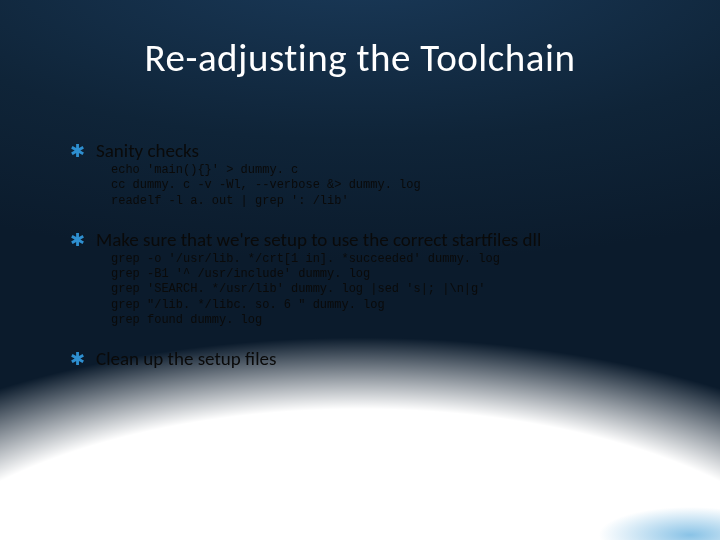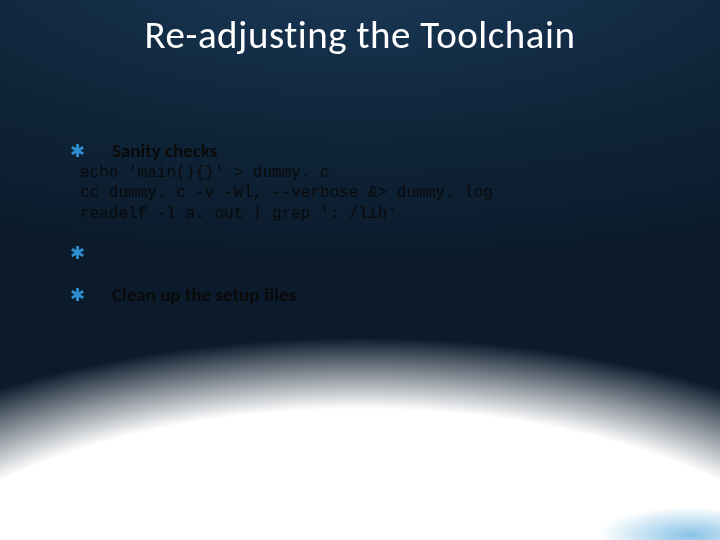--- a/index.html
+++ b/index.html
@@ -10,50 +10,49 @@
       radial-gradient(ellipse 130px 40px at 690px 535px, rgba(40,145,210,0.55), transparent 70%),
       radial-gradient(ellipse 900px 420px at 360px 640px, #ffffff 0%, #ffffff 55%, rgba(0,0,0,0) 72%),
       radial-gradient(ellipse 800px 300px at 360px -40px, #1a3a5a 0%, #0f2438 60%, #0b1b2c 100%);
     position: relative;
   }
   .title {
     color: #ffffff;
     font-size: 39px;
     font-weight: 400;
     text-align: center;
-    padding-top: 11px;
+    padding-top: 34px;
     letter-spacing: 0.5px;
   }
   .body {
     position: absolute;
     top: 140px;
     left: 70px;
     right: 40px;
   }
   .item { margin-bottom: 20px; }
   .head-row { display: flex; align-items: baseline; }
   .bullet {
     color: #2e8fd0;
     font-size: 18px;
     width: 26px;
     flex: 0 0 26px;
     line-height: 1.1;
     font-family: "Segoe UI Symbol", Arial, sans-serif;
   }
   .head {
-    font-weight: 700;
+    font-weight: 400;
     font-size: 19px;
     color: #0a0a0a;
     line-height: 1.2;
-    margin-left: 16px;
   }
   .code-block {
-    margin-left: 10px;
+    margin-left: 41px;
     font-family: "Courier New", Courier, monospace;
-    font-size: 16px;
+    font-size: 12px;
     color: #0a0a0a;
     line-height: 1.28;
     white-space: pre;
   }
 </style>
 </head>
 <body>
 
 <div class="slide">
   <div class="title">Re-adjusting the Toolchain</div>
@@ -65,21 +64,27 @@
         <span class="head">Sanity checks</span>
       </div>
       <div class="code-block">echo 'main(){}' &gt; dummy. c
 cc dummy. c -v -Wl, --verbose &amp;&gt; dummy. log
 readelf -l a. out | grep ': /lib'</div>
     </div>
 
     <div class="item">
       <div class="head-row">
         <span class="bullet">✱</span>
+        <span class="head">Make sure that we're setup to use the correct startfiles dll</span>
       </div>
+      <div class="code-block">grep -o '/usr/lib. */crt[1 in]. *succeeded' dummy. log
+grep -B1 '^ /usr/include' dummy. log
+grep 'SEARCH. */usr/lib' dummy. log |sed 's|; |\n|g'
+grep "/lib. */libc. so. 6 " dummy. log
+grep found dummy. log</div>
     </div>
 
     <div class="item">
       <div class="head-row">
         <span class="bullet">✱</span>
         <span class="head">Clean up the setup files</span>
       </div>
     </div>
 
   </div>

